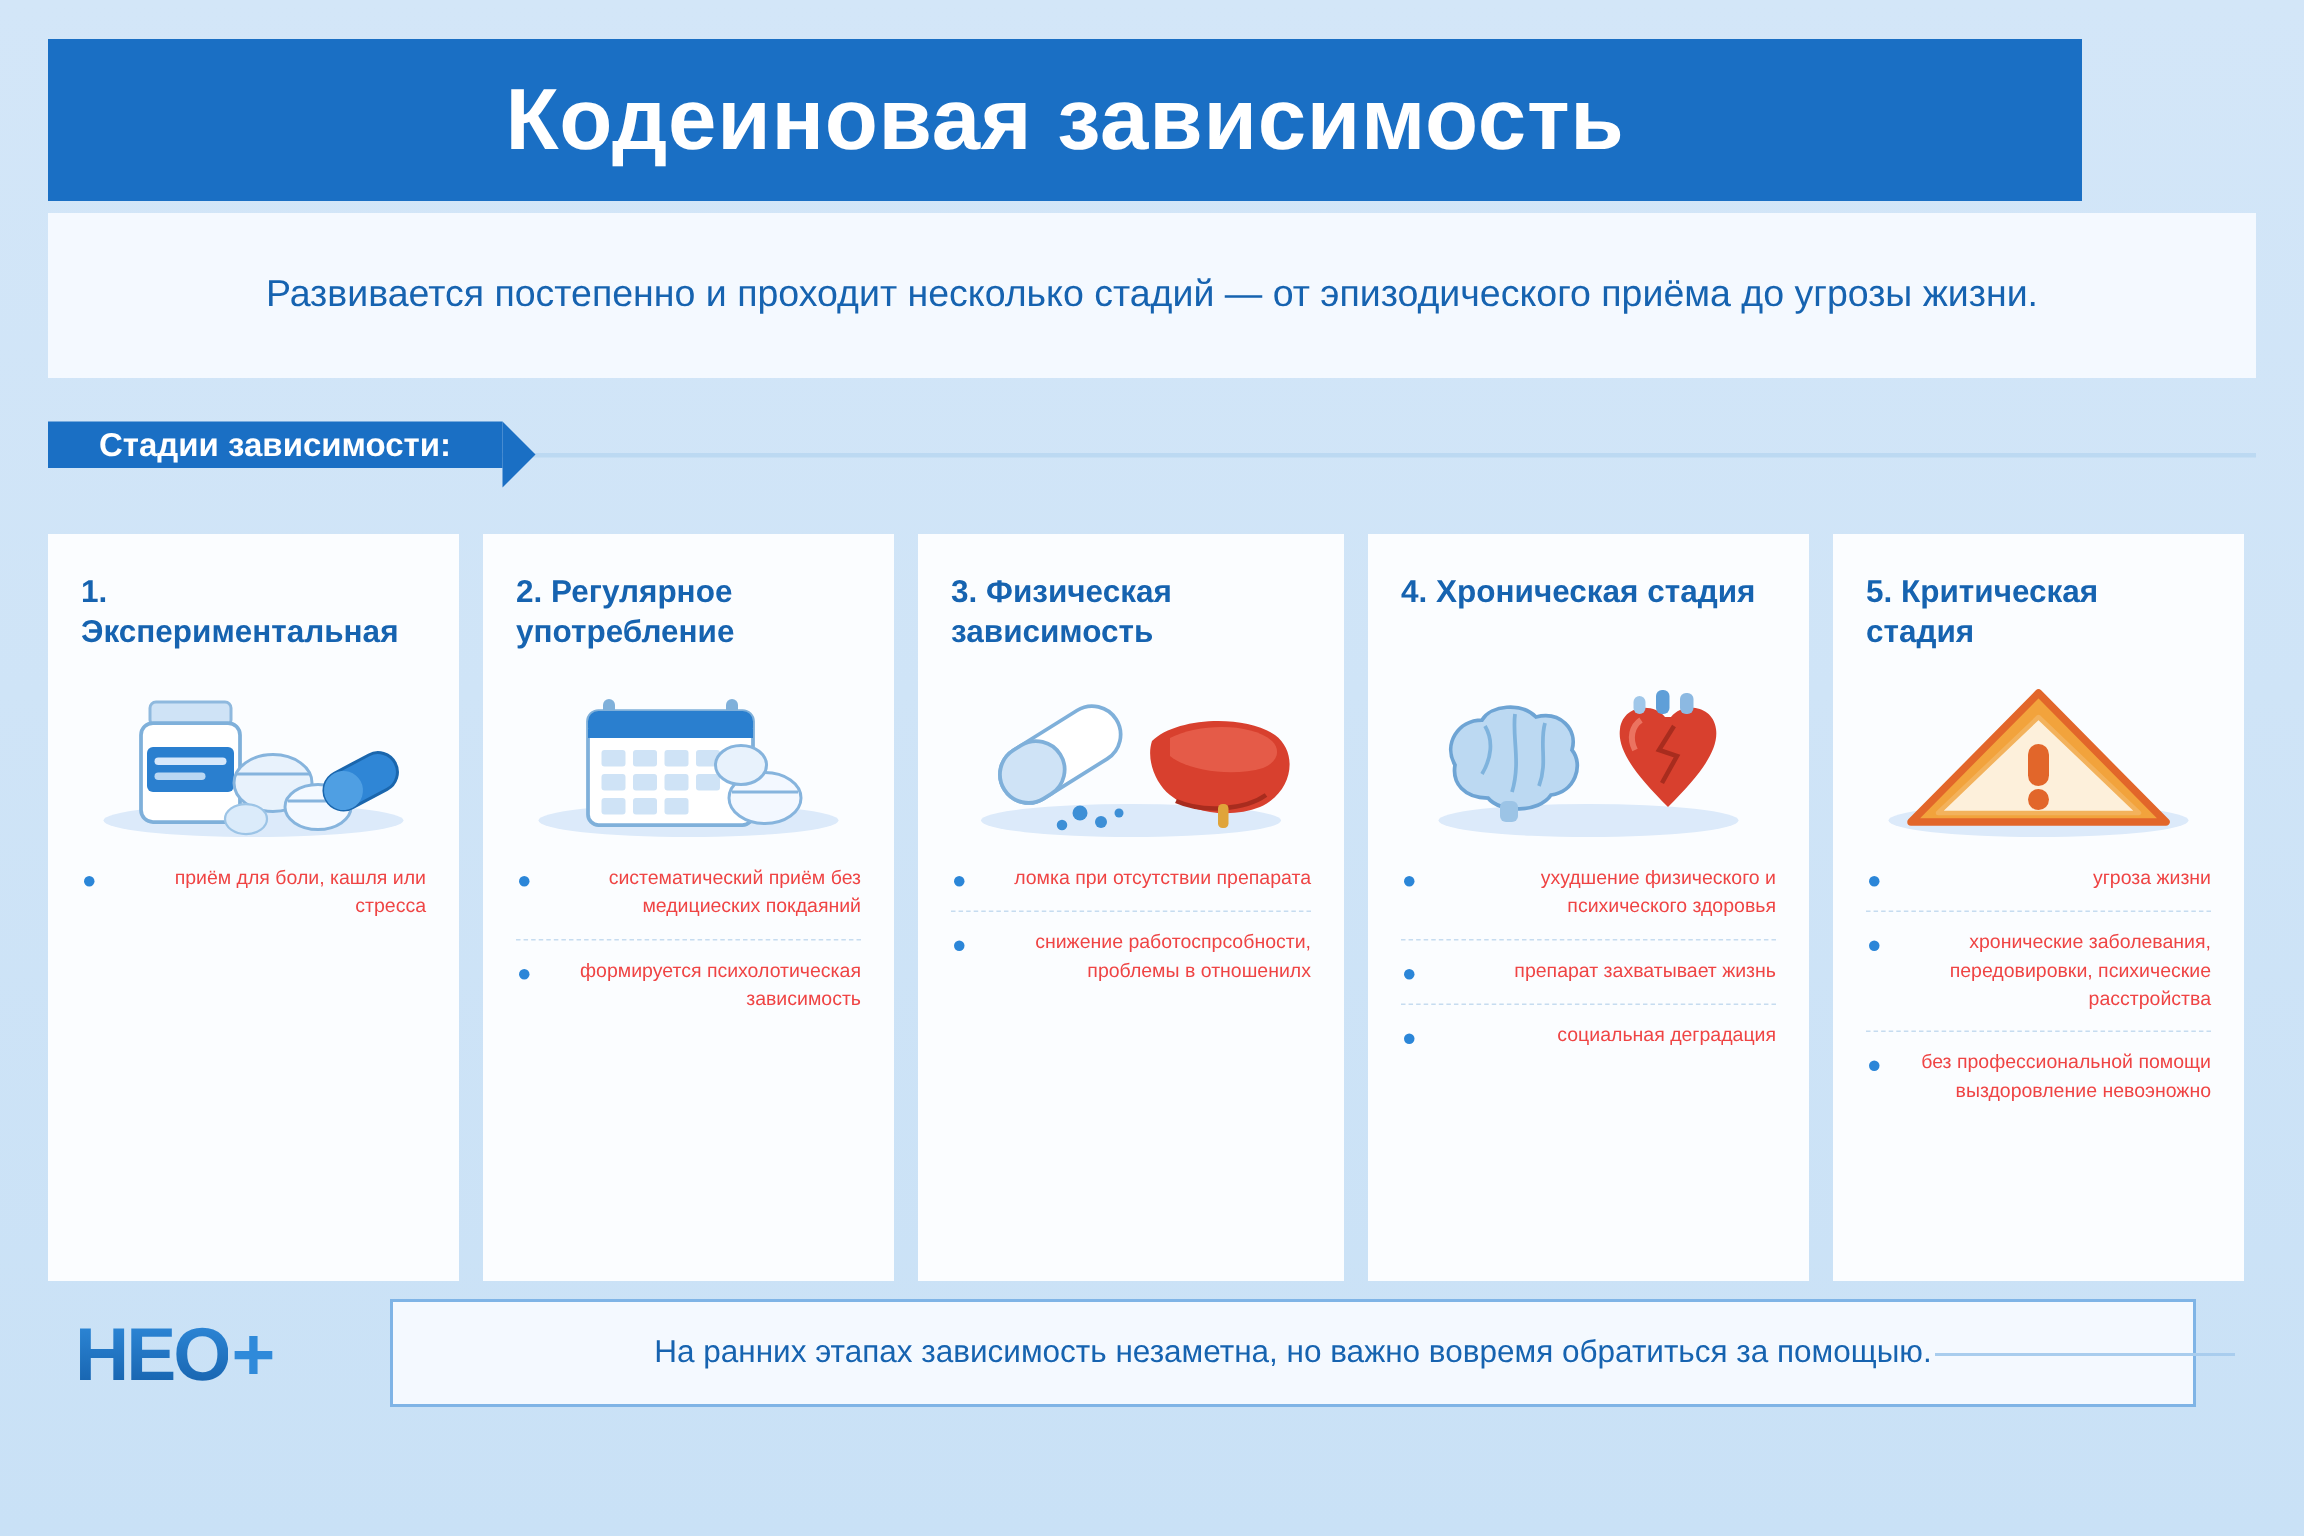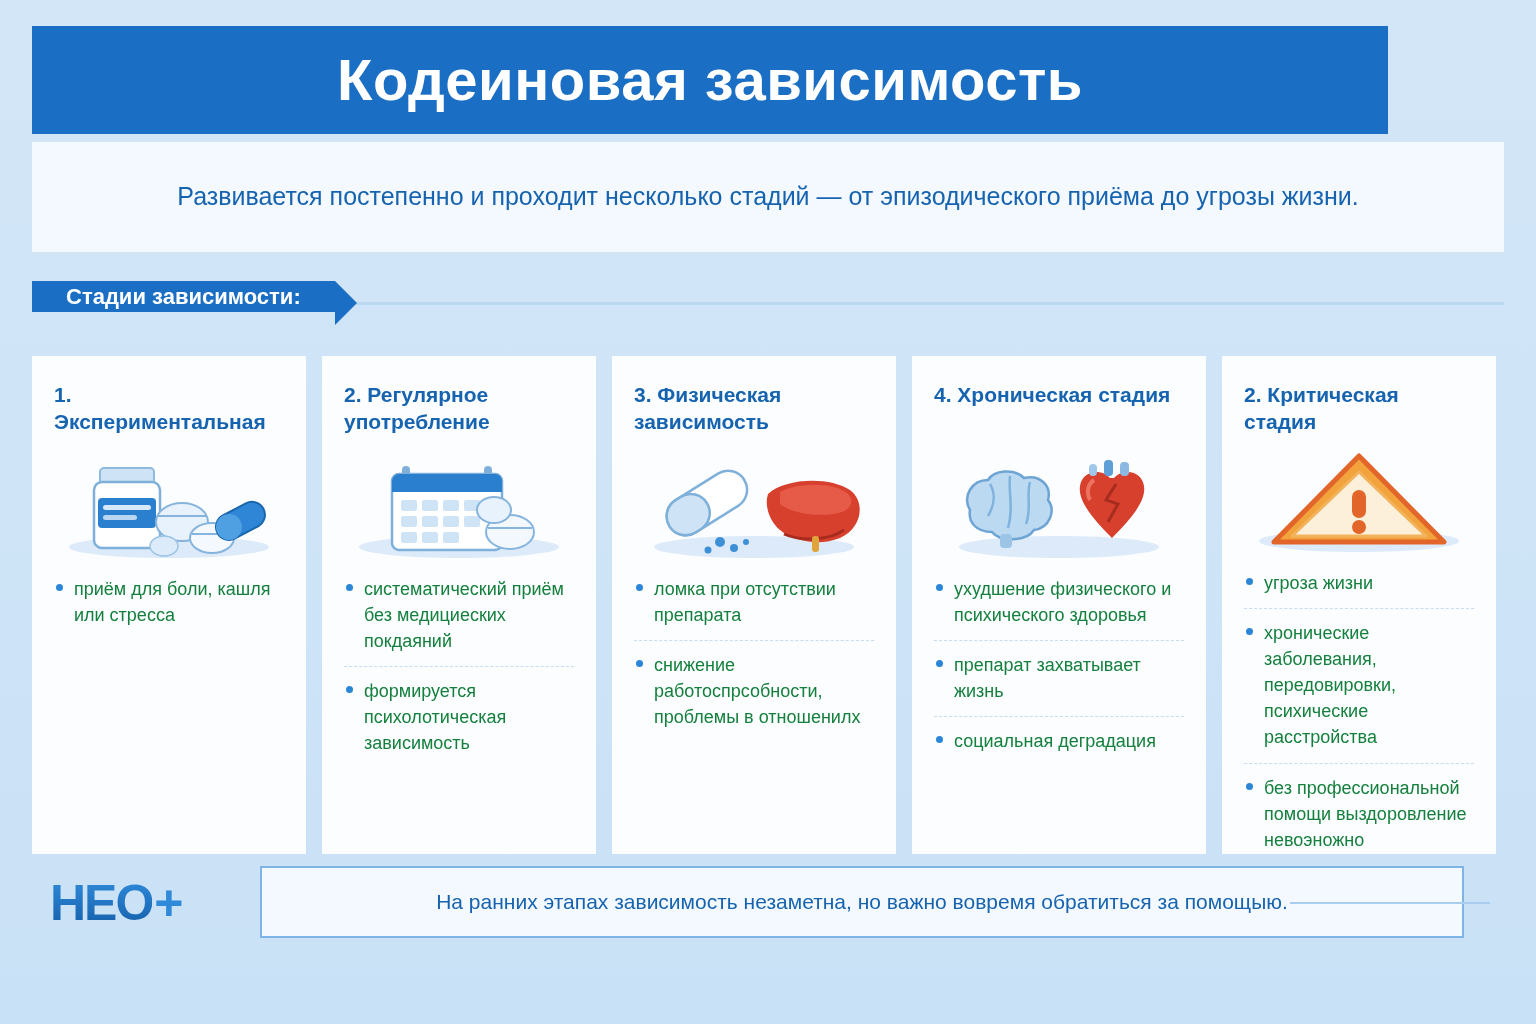--- a/index.html
+++ b/index.html
@@ -129,23 +129,24 @@
   
   .bullets {
     margin-top: 14px;
     flex: 1 1 auto;
   }
   .bullet {
     position: relative;
     padding: 0 0 12px 20px;
     margin-bottom: 11px;
     border-bottom: 1px dashed #c6dcf0;
-    color: #15803d;
-    font-size: 18px;
+    color: #ef4444;
+    font-size: 13px;
     line-height: 1.45;
+    text-align: right;
   }
   .bullet:last-child { border-bottom: none; }
   .bullet::before {
     content: "";
     position: absolute;
     left: 2px; top: 8px;
     width: 7px; height: 7px;
     border-radius: 50%;
     background: #2b86d8;
   }
@@ -329,21 +330,21 @@
         </svg>
       </div>
       <div class="bullets">
         <div class="bullet small">ухудшение физического и психического здоровья</div>
         <div class="bullet">препарат захватывает жизнь</div>
         <div class="bullet small">социальная деградация</div>
       </div>
     </div>
 
     <div class="card">
-      <div class="card-title">2. Критическая стадия</div>
+      <div class="card-title">5. Критическая стадия</div>
       <div class="illus">
         <div class="shadow-ellipse"></div>
         <svg width="230" height="112" viewBox="0 0 230 112">
           <path d="M115 12 L200 98 L30 98 Z" fill="#f2a33c" stroke="#e2662a" stroke-width="5" stroke-linejoin="round"></path>
           <path d="M115 28 L182 92 L48 92 Z" fill="#fdf0db" stroke="#f3b25c" stroke-width="3" stroke-linejoin="round"></path>
           <rect x="108" y="46" width="14" height="28" rx="7" fill="#e2662a"></rect>
           <circle cx="115" cy="83" r="7" fill="#e2662a"></circle>
         </svg>
       </div>
       <div class="bullets">

